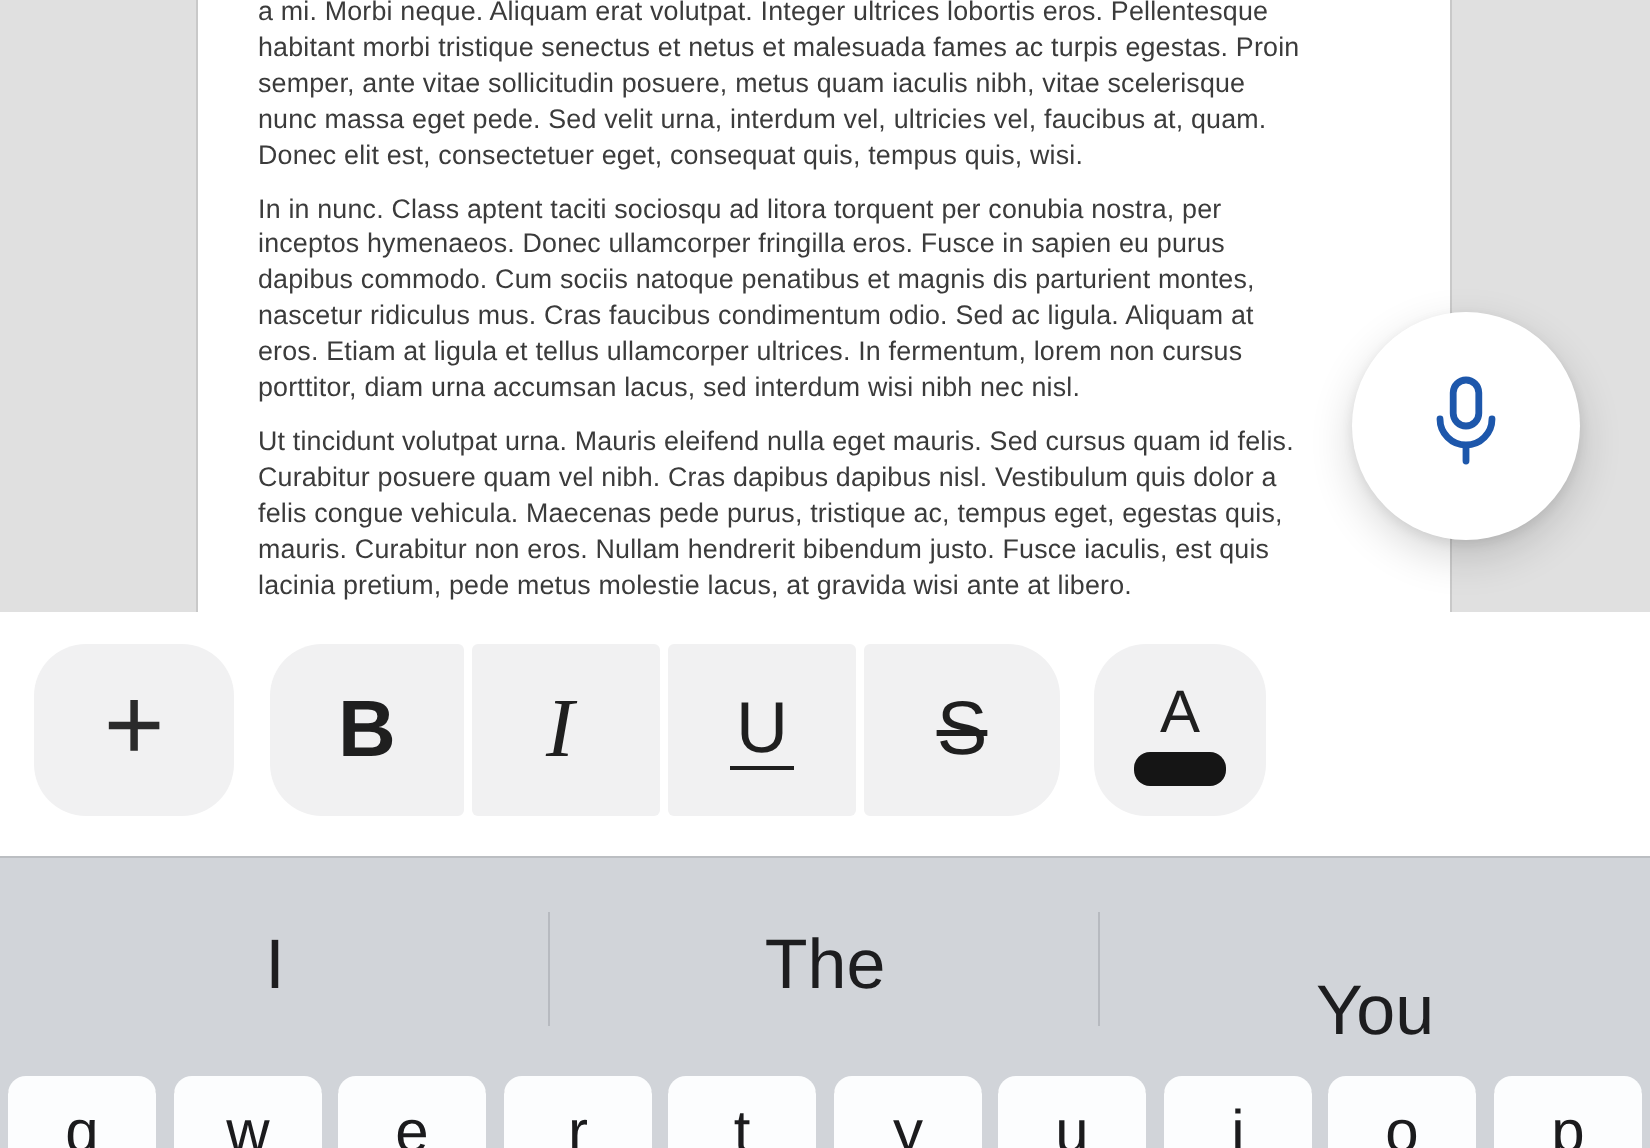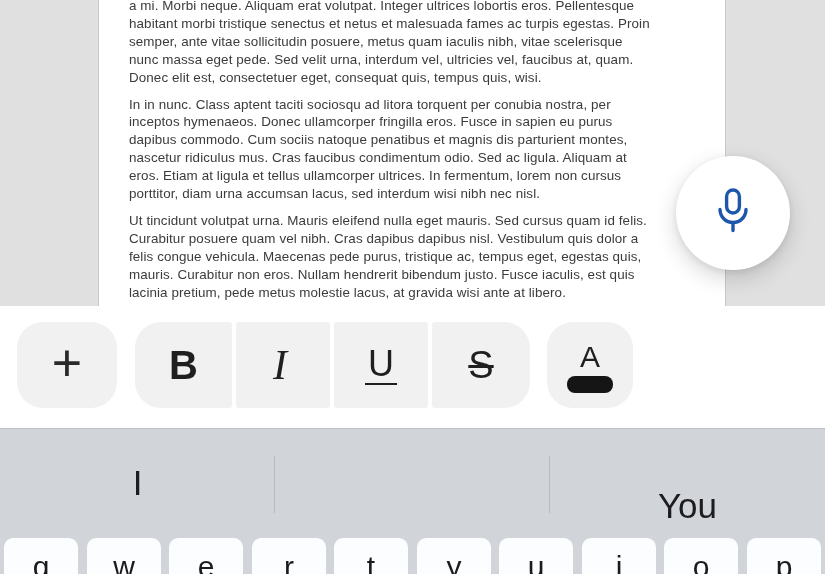--- a/index.html
+++ b/index.html
@@ -139,20 +139,21 @@
     <span class="a-glyph">A</span>
     <span class="a-bar"></span>
   </div>
 
 </div>
 
 <div class="keyboard">
   <div class="suggestions">
     <div class="suggestion sg-0">I</div>
     <div class="sg-divider dv-0"></div>
+    <div class="suggestion sg-1">The</div>
     <div class="sg-divider dv-1"></div>
     <div class="suggestion sg-2">You</div>
   </div>
   <div class="key-row">
     <div class="key" style="left:4px">q</div>
     <div class="key" style="left:87px">w</div>
     <div class="key" style="left:169px">e</div>
     <div class="key" style="left:252px">r</div>
     <div class="key" style="left:334px">t</div>
     <div class="key" style="left:417px">y</div>

